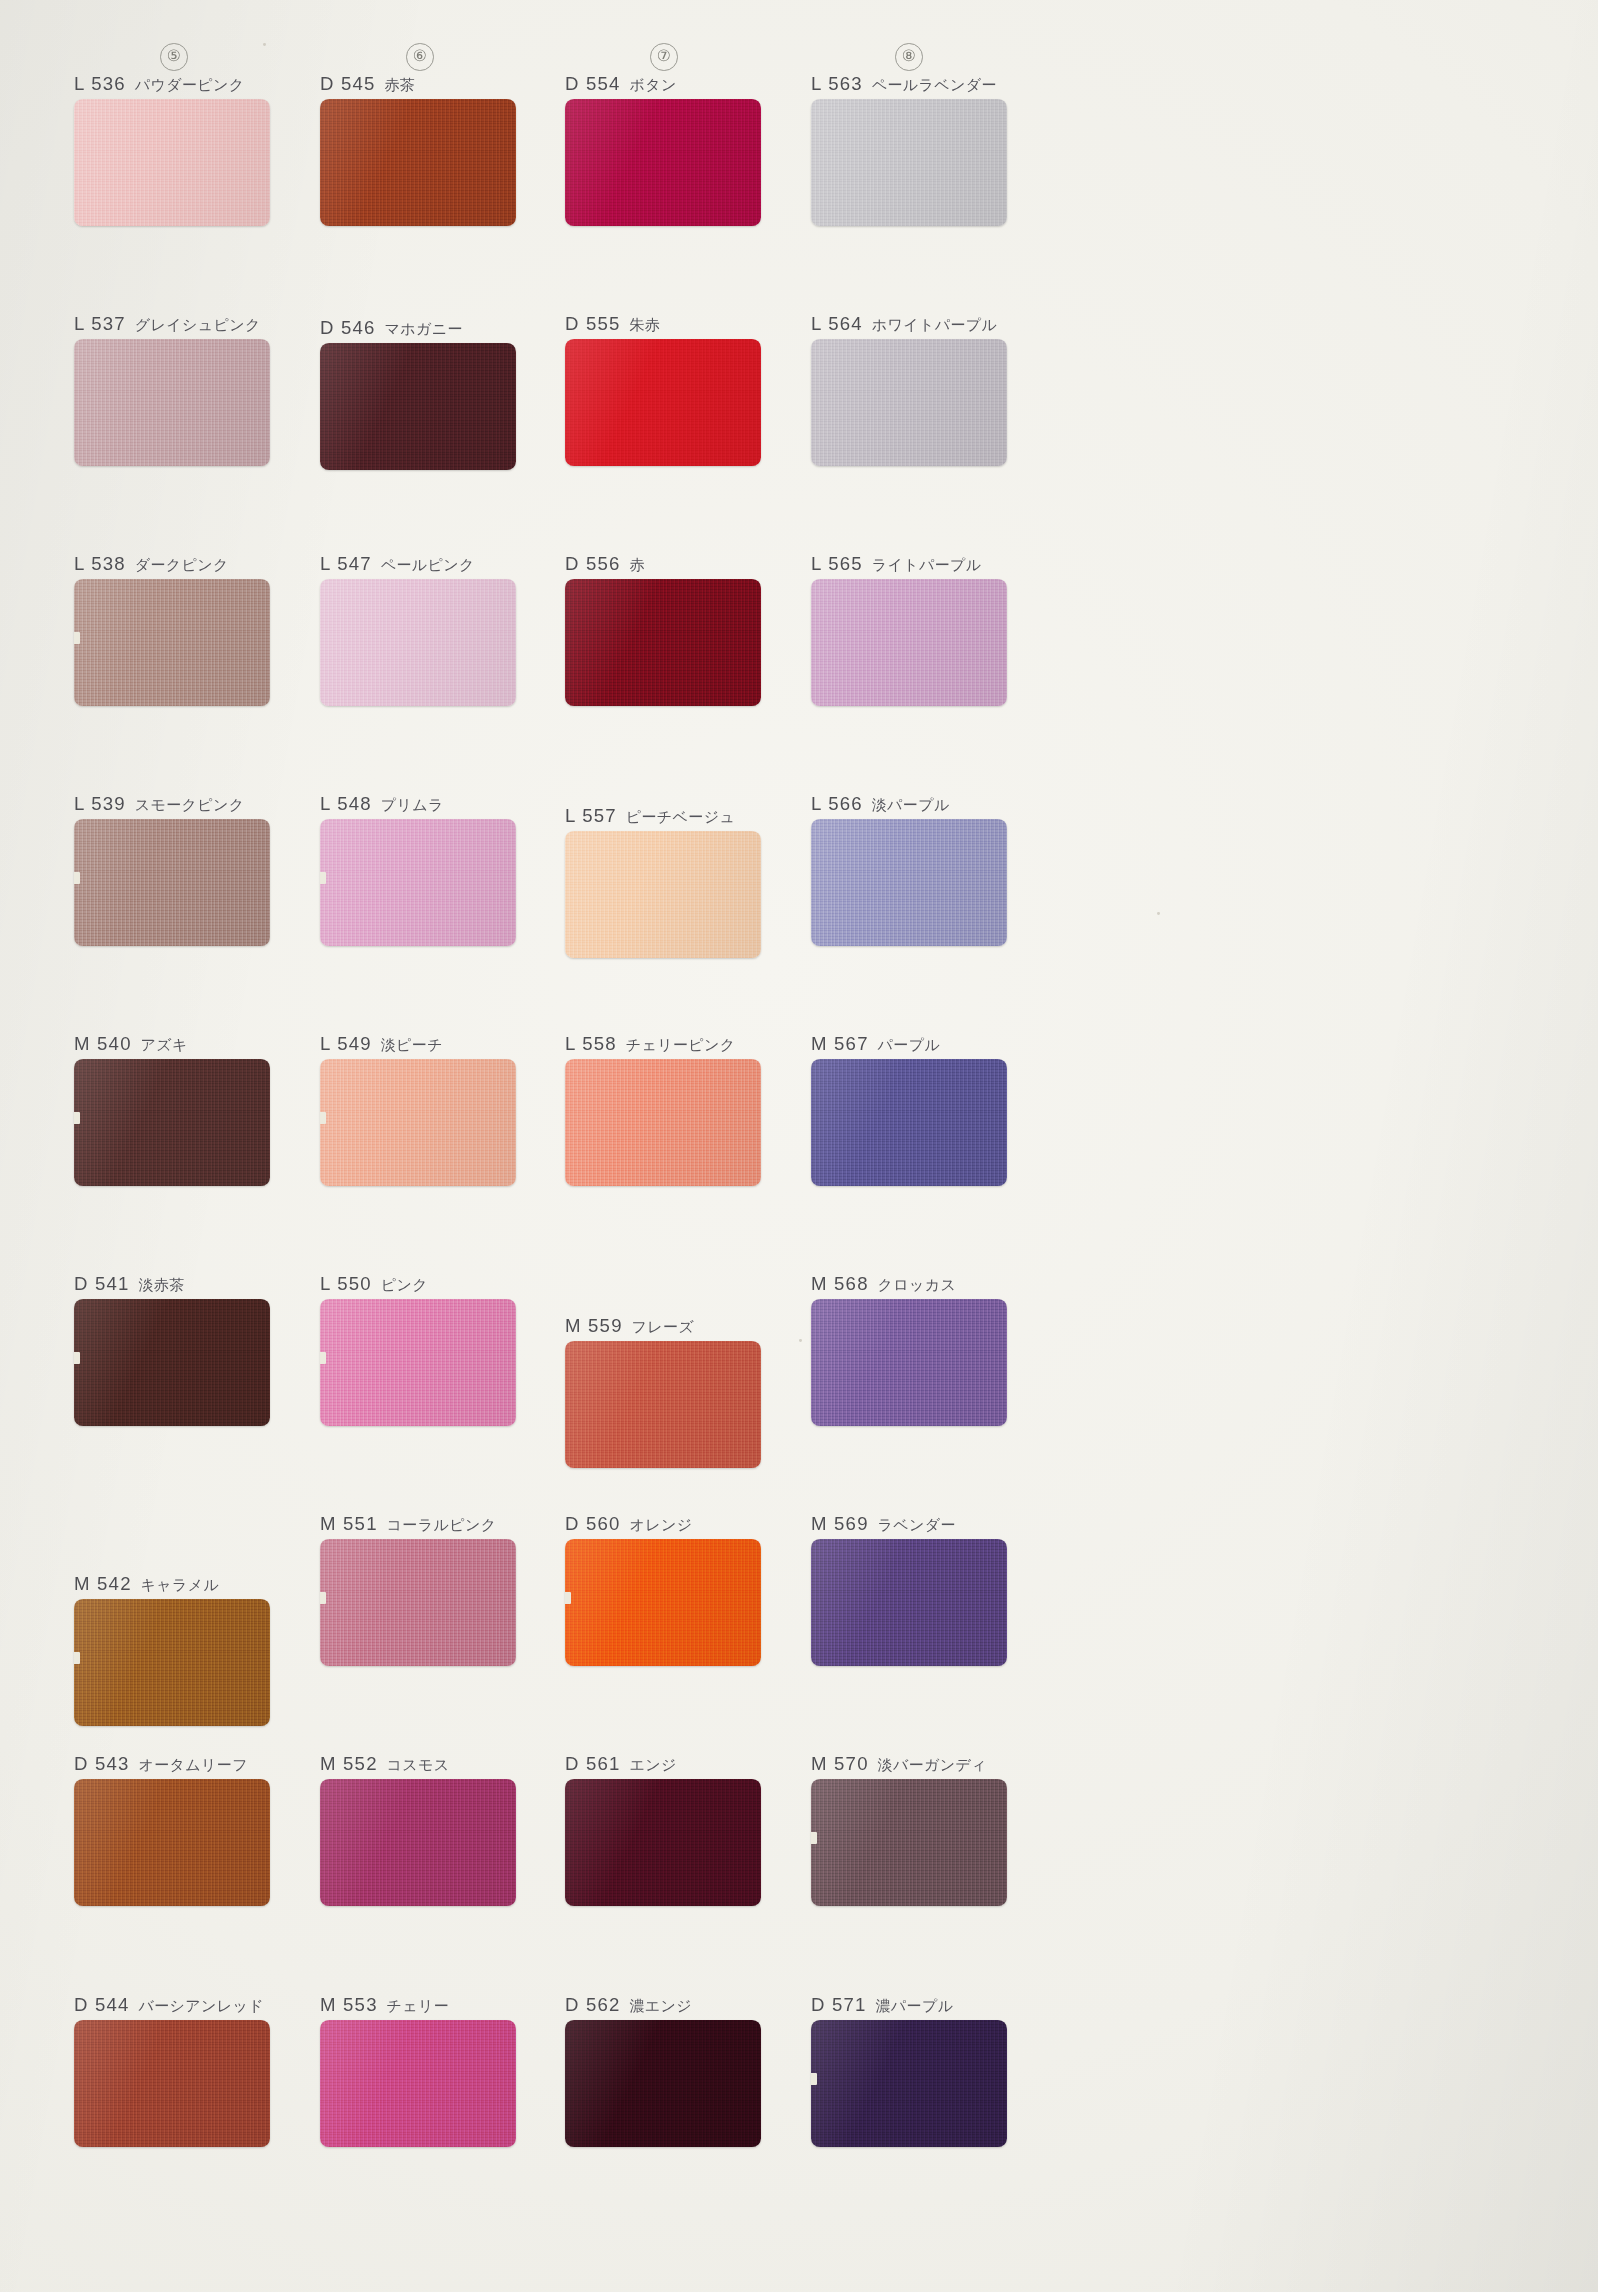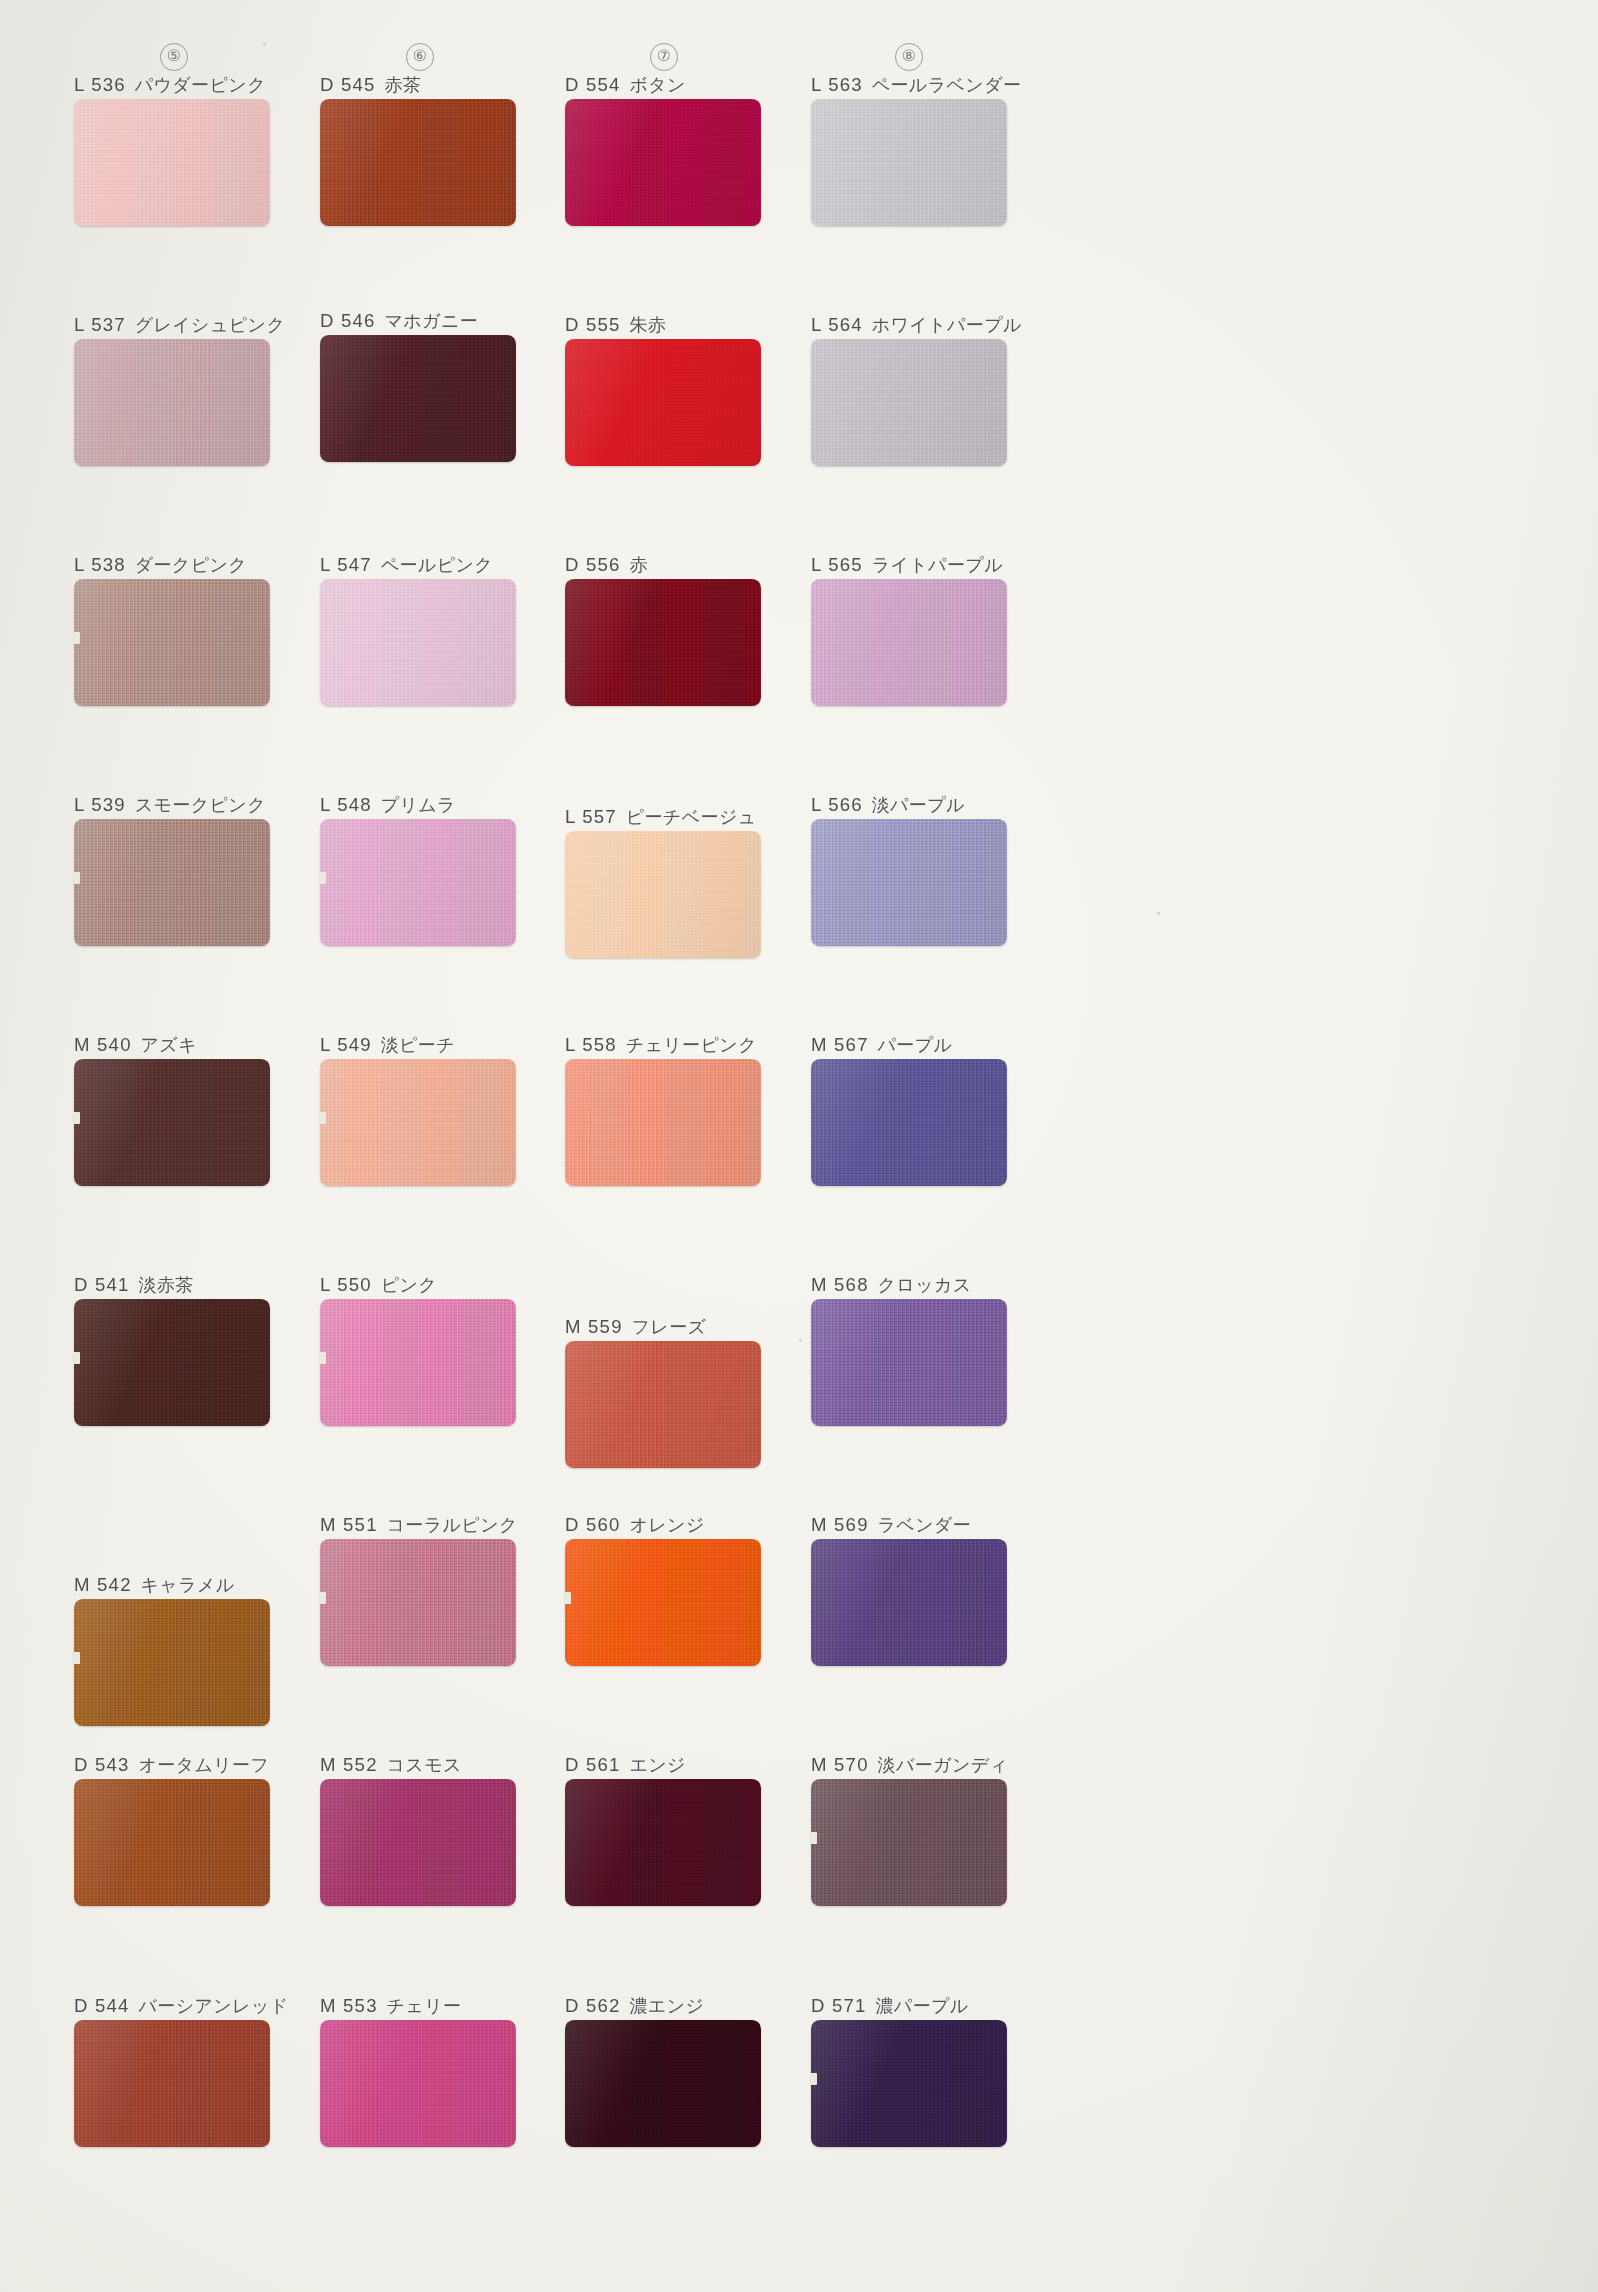--- a/index.html
+++ b/index.html
@@ -46,21 +46,21 @@
     color:#56565a;
     text-shadow:0 0 1px rgba(255,255,255,.5);
   }
   .code{
     font-size:18.6px;
     letter-spacing:1.2px;
     font-family:"Liberation Sans","DejaVu Sans",sans-serif;
     color:#4e4e52;
   }
   .jname{
-    font-size:18px;
+    font-size:15px;
     margin-left:8.8px;
     letter-spacing:0.4px;
     color:#54545a;
     font-family:"DejaVu Sans",sans-serif;
   }
   .swatch{
     position:absolute;
     left:0;top:25.5px;
     width:196px;height:127px;
     border-radius:8.8px;
@@ -183,21 +183,21 @@
       </div>
     </div>
     <div class="cell" style="left: 320px; top: 73px; width: 196px; height: 153px;">
       <div class="cap"><span class="code">D 545</span><span class="jname">赤茶</span></div>
       <div class="swatch" style="width: 196px; height: 127px;">
         <div class="base" style="background: rgb(154, 61, 32);"></div>
         <div class="rib"></div>
         <div class="sheen"></div>
       </div>
     </div>
-    <div class="cell" style="left: 320px; top: 309px; width: 196px; height: 153px;">
+    <div class="cell" style="left: 320px; top: 317px; width: 196px; height: 153px;">
       <div class="cap"><span class="code">D 546</span><span class="jname">マホガニー</span></div>
       <div class="swatch" style="width: 196px; height: 127px;">
         <div class="base" style="background: rgb(77, 32, 37);"></div>
         <div class="rib"></div>
         <div class="sheen"></div>
       </div>
     </div>
     <div class="cell" style="left: 320px; top: 553px; width: 196px; height: 153px;">
       <div class="cap"><span class="code">L 547</span><span class="jname">ペールピンク</span></div>
       <div class="swatch" style="width: 196px; height: 127px;">

